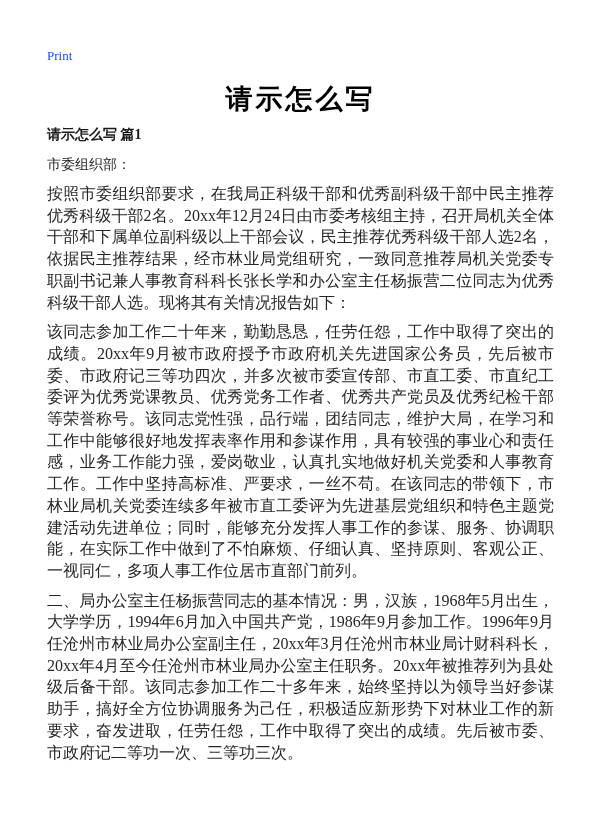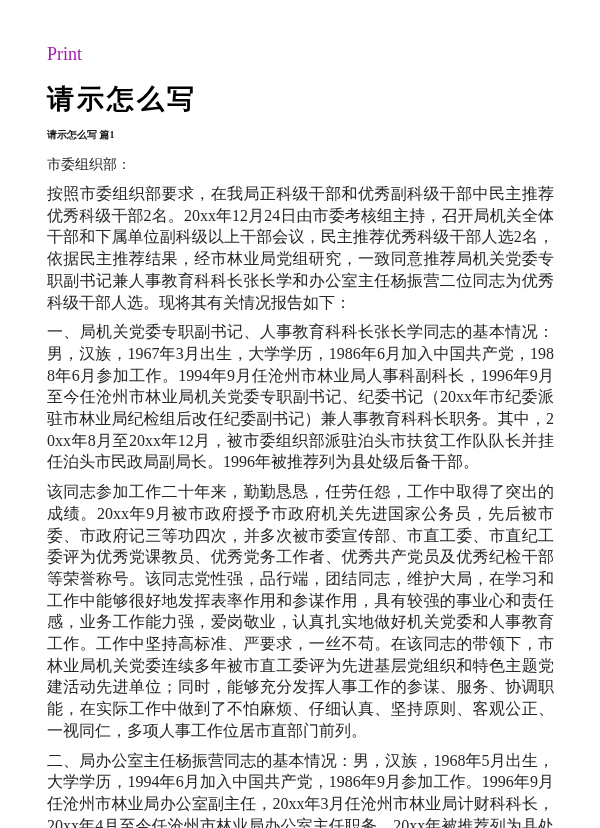--- a/index.html
+++ b/index.html
@@ -9,44 +9,44 @@
     font-family: "Liberation Serif", "DejaVu Serif", serif;
     color: #262626;
   }
   .page {
     width: 600px;
     min-height: 828px;
     background: #ffffff;
     padding: 46px 46px 40px 47px;
   }
   .print-link {
-    font-size: 18px;
+    font-size: 13px;
     line-height: 15px;
-    color: #a21caf;
+    color: #1d4ed8;
     display: inline-block;
     cursor: pointer;
   }
   .doc-title {
     margin-top: 21px;
-    text-align: left;
+    text-align: center;
     font-size: 27px;
     line-height: 29px;
     font-weight: bold;
     letter-spacing: 3px;
     color: #000000;
   }
   .doc-subtitle {
     margin-top: 13px;
     font-size: 14px;
     line-height: 20px;
     font-weight: normal;
   }
   .section-heading {
     margin-top: 11px;
-    font-size: 10px;
+    font-size: 14px;
     line-height: 20px;
     font-weight: bold;
     color: #1a1a1a;
   }
   .salutation {
     margin-top: 10px;
     font-size: 14px;
     line-height: 20px;
   }
   .body-paragraph {
@@ -67,18 +67,17 @@
 
   <h1 class="doc-title">请示怎么写</h1>
 
 
   <h2 class="section-heading">请示怎么写 篇1</h2>
 
   <p class="salutation">市委组织部：</p>
 
   <p class="body-paragraph">按照市委组织部要求，在我局正科级干部和优秀副科级干部中民主推荐优秀科级干部2名。20xx年12月24日由市委考核组主持，召开局机关全体干部和下属单位副科级以上干部会议，民主推荐优秀科级干部人选2名，依据民主推荐结果，经市林业局党组研究，一致同意推荐局机关党委专职副书记兼人事教育科科长张长学和办公室主任杨振营二位同志为优秀科级干部人选。现将其有关情况报告如下：</p>
 
-  <p class="body-paragraph">一、局机关党委专职副书记、人事教育科科长张长学同志的基本情况：男，汉族，1967年3月出生，大学学历，1986年6月加入中国共产党，1988年6月参加工作。1994年9月任沧州市林业局人事科副科长，1996年9月至今任沧州市林业局机关党委专职副书记、纪委书记（20xx年市纪委派驻市林业局纪检组后改任纪委副书记）兼人事教育科科长职务。其中，20xx年8月至20xx年12月，被市委组织部派驻泊头市扶贫工作队队长并挂任泊头市民政局副局长。1996年被推荐列为县处级后备干部。</p>
 
   <p class="body-paragraph">该同志参加工作二十年来，勤勤恳恳，任劳任怨，工作中取得了突出的成绩。20xx年9月被市政府授予市政府机关先进国家公务员，先后被市委、市政府记三等功四次，并多次被市委宣传部、市直工委、市直纪工委评为优秀党课教员、优秀党务工作者、优秀共产党员及优秀纪检干部等荣誉称号。该同志党性强，品行端，团结同志，维护大局，在学习和工作中能够很好地发挥表率作用和参谋作用，具有较强的事业心和责任感，业务工作能力强，爱岗敬业，认真扎实地做好机关党委和人事教育工作。工作中坚持高标准、严要求，一丝不苟。在该同志的带领下，市林业局机关党委连续多年被市直工委评为先进基层党组织和特色主题党建活动先进单位；同时，能够充分发挥人事工作的参谋、服务、协调职能，在实际工作中做到了不怕麻烦、仔细认真、坚持原则、客观公正、一视同仁，多项人事工作位居市直部门前列。</p>
 
   <p class="body-paragraph">二、局办公室主任杨振营同志的基本情况：男，汉族，1968年5月出生，大学学历，1994年6月加入中国共产党，1986年9月参加工作。1996年9月任沧州市林业局办公室副主任，20xx年3月任沧州市林业局计财科科长，20xx年4月至今任沧州市林业局办公室主任职务。20xx年被推荐列为县处级后备干部。该同志参加工作二十多年来，始终坚持以为领导当好参谋助手，搞好全方位协调服务为己任，积极适应新形势下对林业工作的新要求，奋发进取，任劳任怨，工作中取得了突出的成绩。先后被市委、市政府记二等功一次、三等功三次。</p>
 </div>
 
 </body></html>

